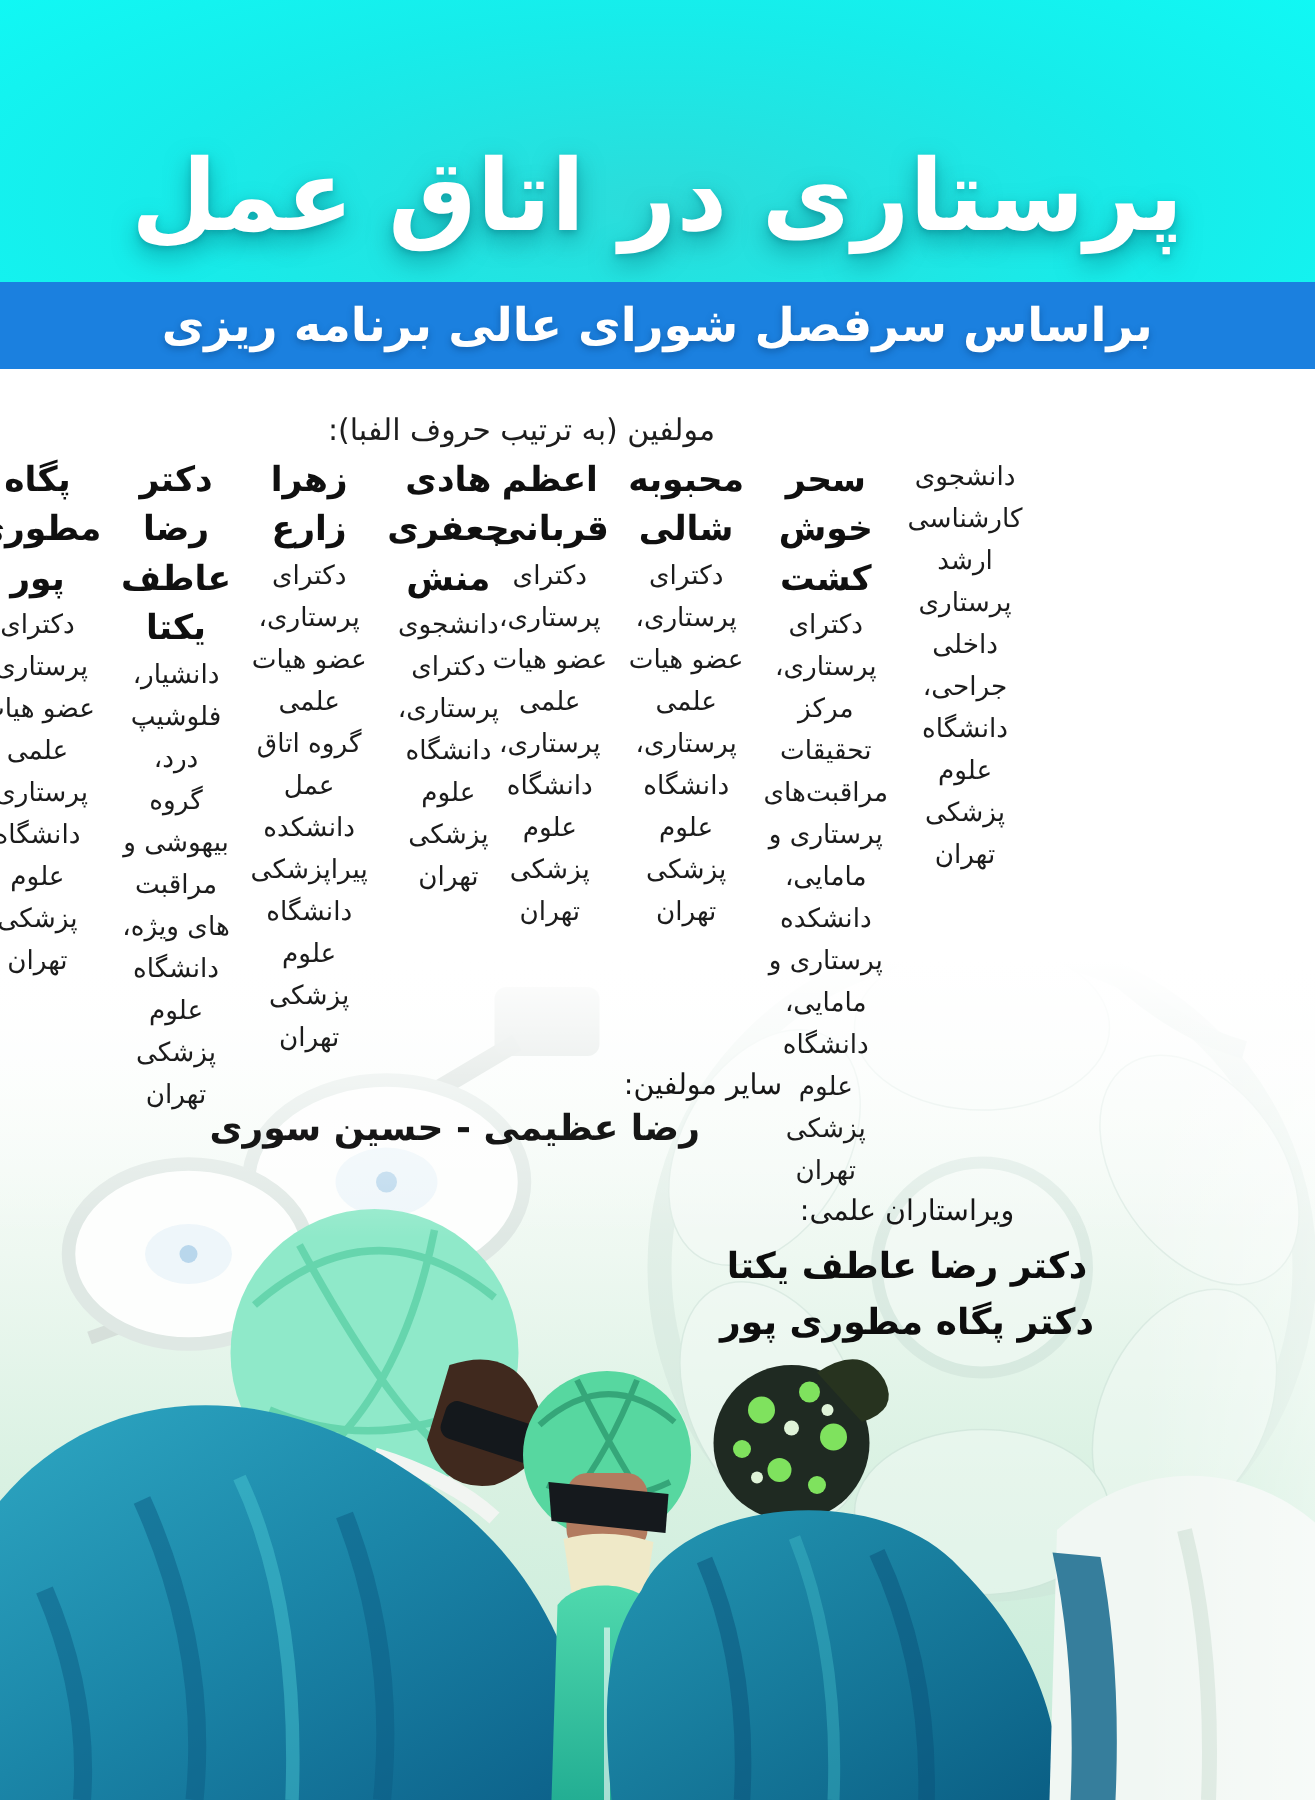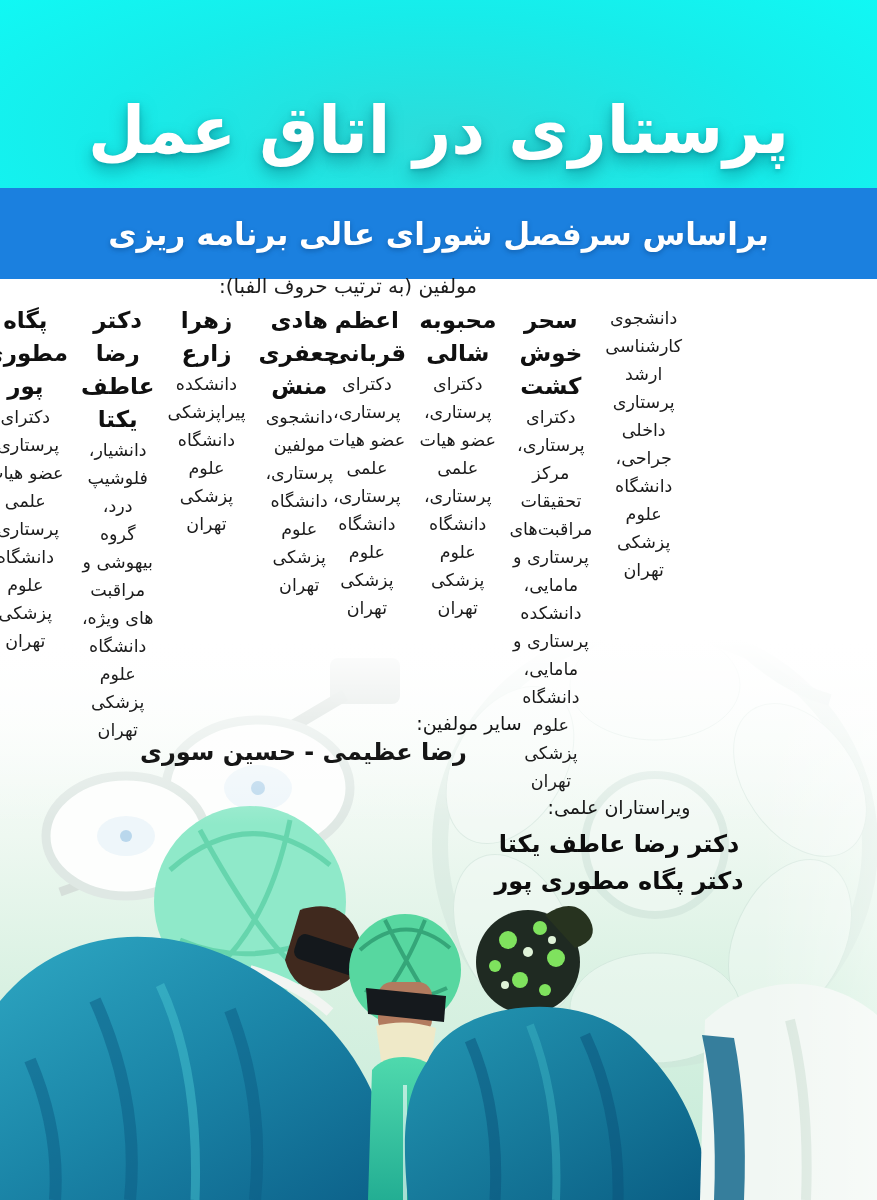--- a/index.html
+++ b/index.html
@@ -15,21 +15,21 @@
     position:absolute;top:0;left:0;width:877px;height:188px;
     background:radial-gradient(ellipse 620px 220px at 50% 72%, #2cdcda 0%, #17ecea 55%, #0ffaf6 100%);
     display:flex;align-items:flex-end;justify-content:center;
   }
   .main-title{
     font-size:66px;font-weight:800;color:#ffffff;line-height:1;
     padding-bottom:24px;letter-spacing:0;
     text-shadow:0 7px 16px rgba(0,110,120,.55), 0 2px 4px rgba(0,110,120,.35);
   }
   .band-blue{
-    position:absolute;top:188px;left:0;width:877px;height:91px;
+    position:absolute;top:188px;left:0;width:877px;height:58px;
     background:#1b80df;
     display:flex;align-items:center;justify-content:center;
   }
   .sub-title{
     font-size:31px;font-weight:800;color:#ffffff;
     text-shadow:0 2px 5px rgba(0,40,90,.35);
   }
   
   .content{position:absolute;top:262px;left:0;width:696px;z-index:3;}
   .authors-heading{
@@ -39,21 +39,21 @@
     display:flex;flex-direction:row;justify-content:space-between;
     padding:6px 14px 0 14px;gap:8px;
   }
   .col{width:50%;display:flex;flex-direction:row;gap:13px;}
   .author{text-align:center;}
   .author-name{font-size:23px;font-weight:800;line-height:33px;color:#101010;}
   .author-line{font-size:17.5px;line-height:28px;color:#1c1c1c;}
   .other-heading{position:absolute;top:712px;width:816px;text-align:center;font-size:19px;z-index:3;}
   .other-authors{position:absolute;top:738px;width:737px;text-align:left;font-size:24px;font-weight:800;z-index:3;}
   .editors{
-    position:absolute;top:796px;right:88px;width:340px;text-align:center;z-index:3;
+    position:absolute;top:796px;right:102px;width:340px;text-align:center;z-index:3;
   }
   .editors-heading{font-size:19px;margin-bottom:8px;}
   .editor-name{font-size:24px;font-weight:800;line-height:37px;color:#0d0d0d;}
   
   .photo{position:absolute;left:0;bottom:0;width:877px;height:560px;z-index:1;}
   .photo svg{display:block;}
 </style>
 </head>
 <body>
 
@@ -202,25 +202,26 @@
       <div class="author">
         <div class="author-name">اعظم قربانی</div>
         <div class="author-line">دکترای پرستاری، عضو هیات علمی پرستاری،</div>
         <div class="author-line">دانشگاه علوم پزشکی تهران</div>
       </div>
     </div>
 
     <div class="col">
       <div class="author">
         <div class="author-name">هادی جعفری منش</div>
-        <div class="author-line">دانشجوی مولفین پرستاری،</div>
+        <div class="author-line">دانشجوی دکترای پرستاری،</div>
         <div class="author-line">دانشگاه علوم پزشکی تهران</div>
       </div>
       <div class="author">
         <div class="author-name">زهرا زارع</div>
+        <div class="author-line">دکترای پرستاری، عضو هیات علمی گروه اتاق عمل</div>
         <div class="author-line">دانشکده پیراپزشکی دانشگاه علوم پزشکی تهران</div>
       </div>
       <div class="author">
         <div class="author-name">دکتر رضا عاطف یکتا</div>
         <div class="author-line">دانشیار، فلوشیپ درد،</div>
         <div class="author-line">گروه بیهوشی و مراقبت های ویژه،</div>
         <div class="author-line">دانشگاه علوم پزشکی تهران</div>
       </div>
       <div class="author">
         <div class="author-name">پگاه مطوری پور</div>

